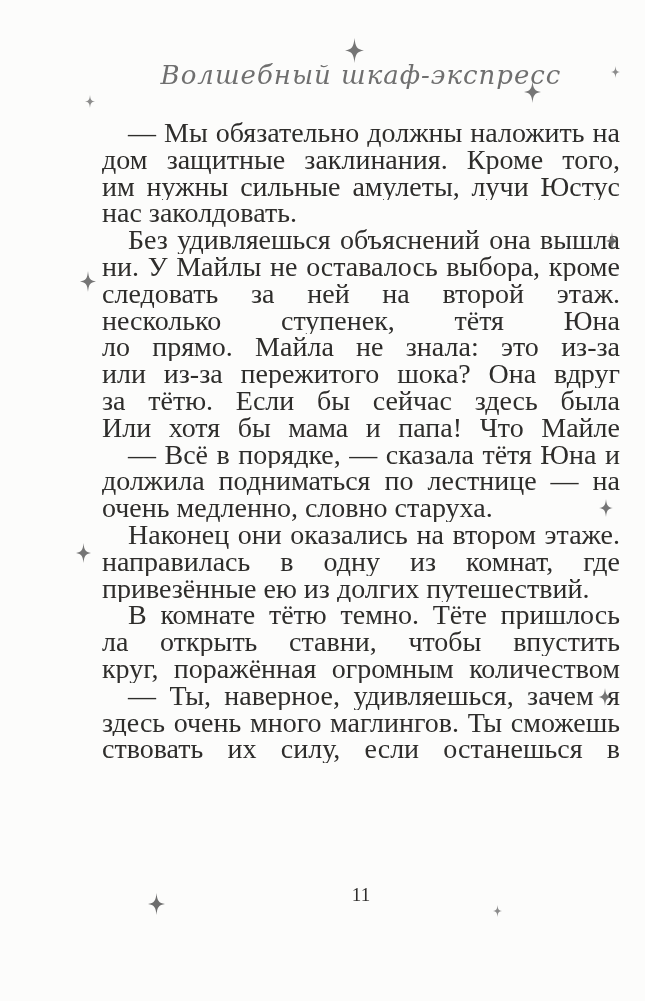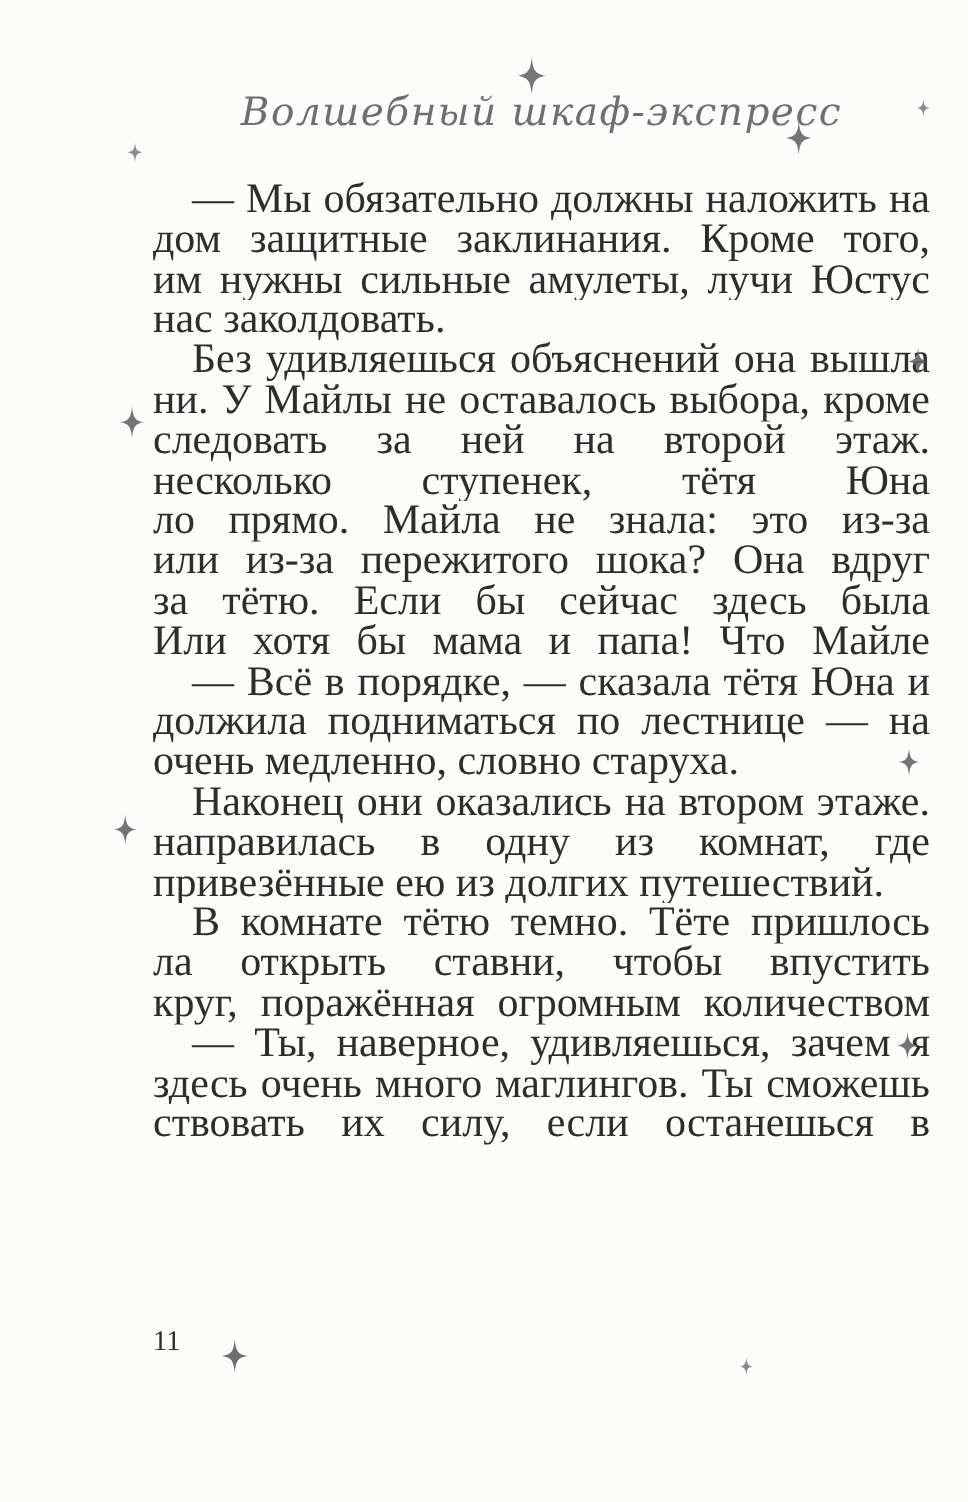--- a/index.html
+++ b/index.html
@@ -58,21 +58,21 @@
   }
   .line.para-end {
     text-align-last: left;
     font-family: Liberation Serif, serif;
   }
   .page-number {
     position: absolute;
     top: 884px;
     left: 62px;
     width: 518px;
-    text-align: left;
+    text-align: center;
     font-size: 19px;
     color: var(--text-color, #2e2d2b);
   }
   .stars-layer {
     position: absolute;
     inset: 0;
     pointer-events: none;
   }
 </style>
 </head>

